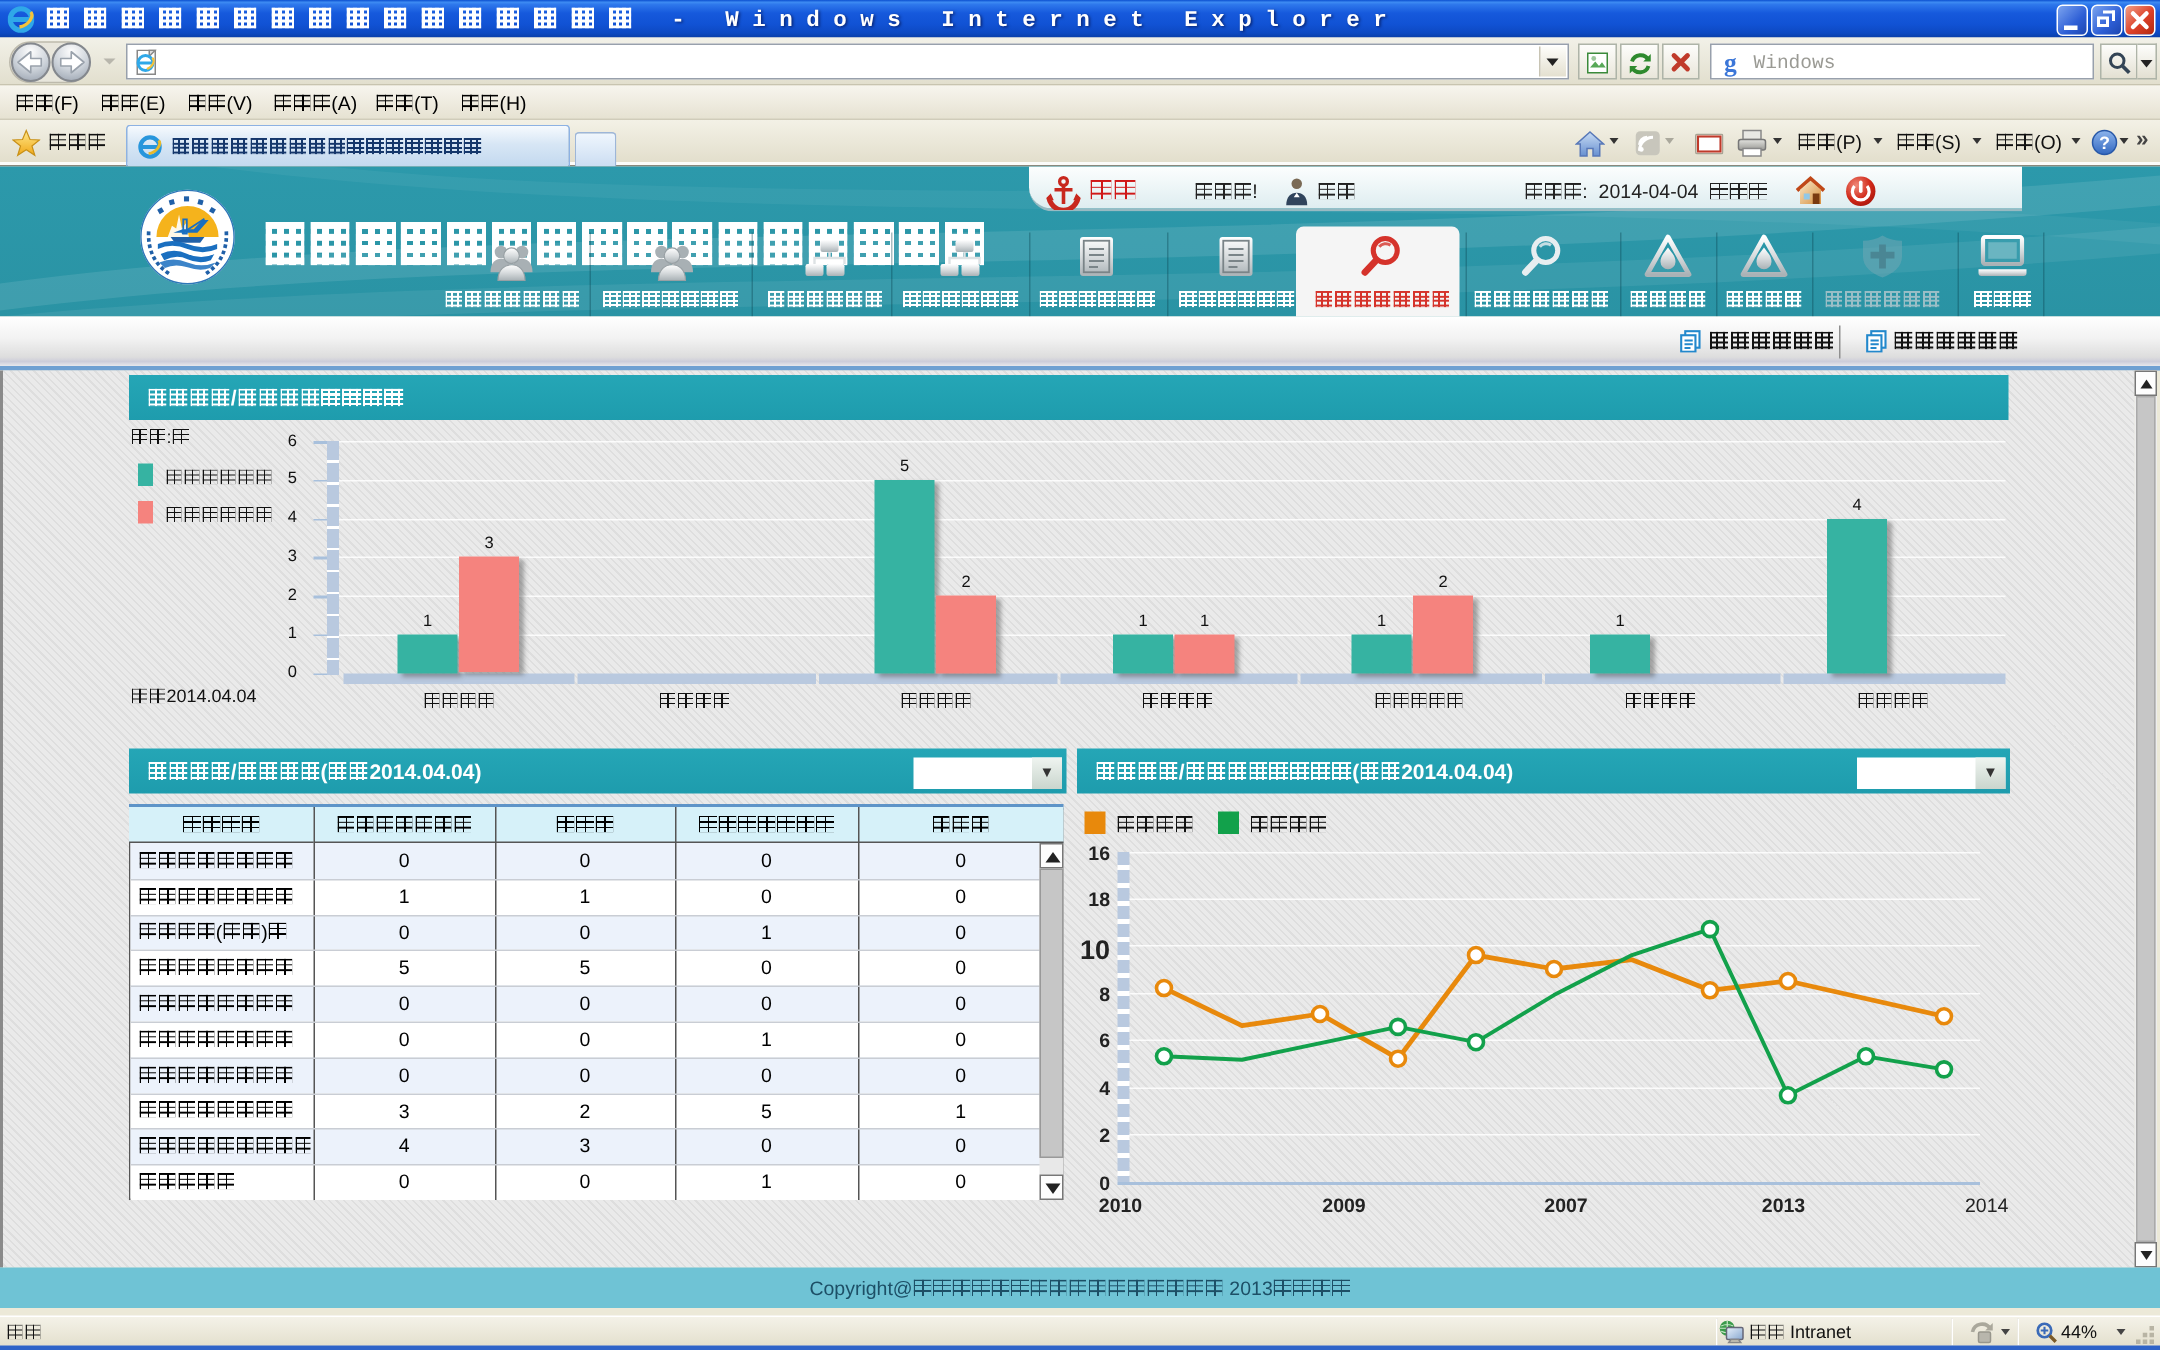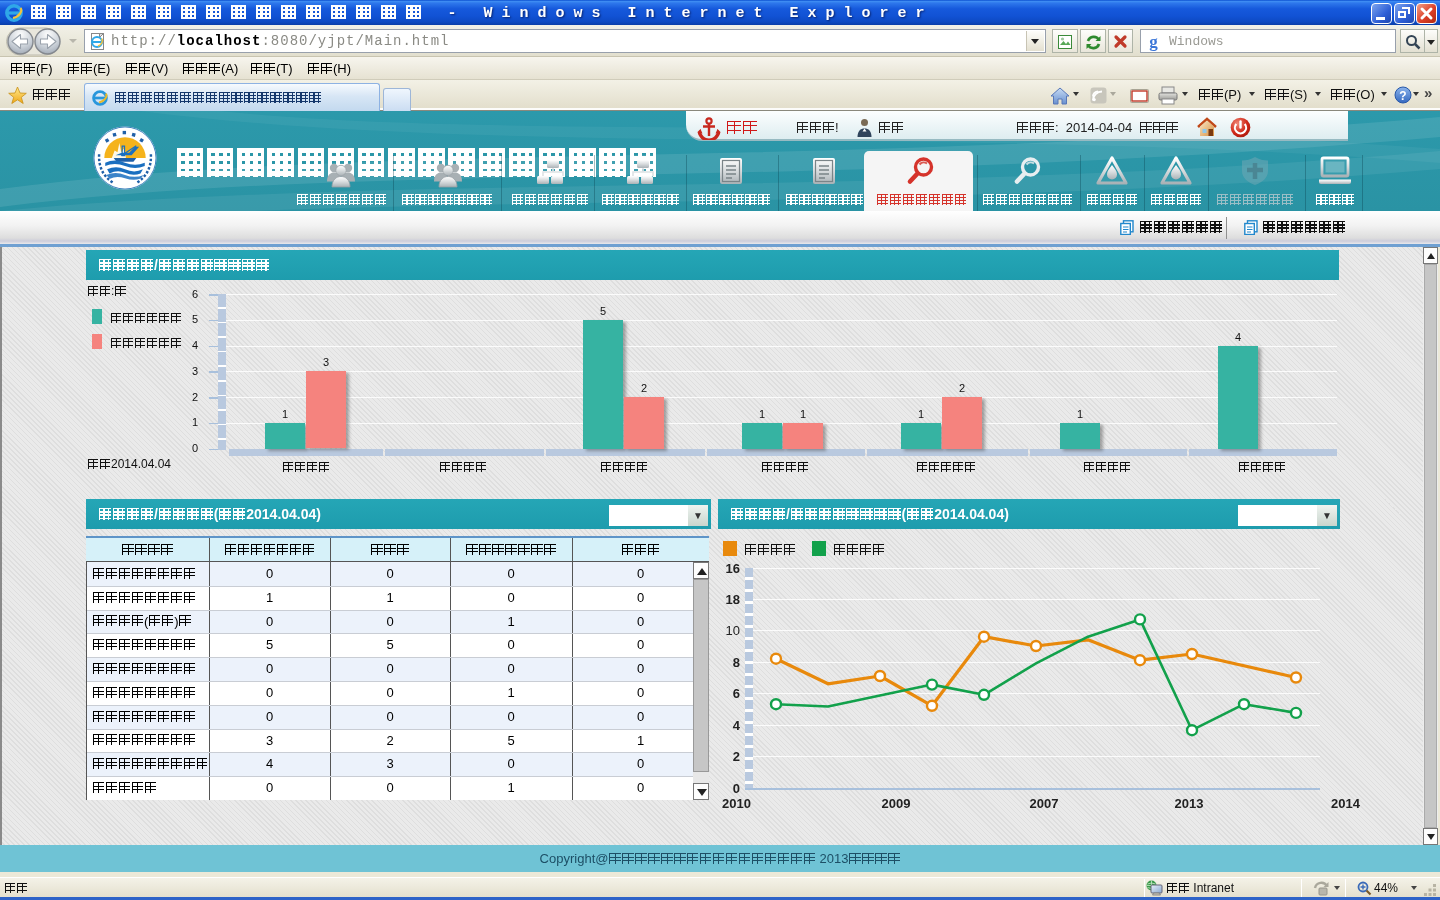--- a/index.html
+++ b/index.html
@@ -88,21 +88,20 @@
   <path d="M63 12 l4 4 l4 -4 z" fill="#B8B6AC"></path>
  </svg>
  <div class="abs addrfield">
   <svg class="abs" style="left:4px;top:3px" width="17" height="17" viewBox="0 0 17 17">
         <rect x="2.5" y="0.5" width="12" height="16" fill="#fff" stroke="#888"></rect>
         <path d="M10.5 0.5 h4 l-4 4 z" fill="#ddd" stroke="#888"></path>
         <circle cx="8" cy="9" r="5" fill="none" stroke="#2FA8E8" stroke-width="2"></circle>
         <path d="M3 9 h10" stroke="#2FA8E8" stroke-width="2"></path>
         <path d="M12.5 5.5 c2 2 0.5 6 -3.5 7.5" fill="none" stroke="#F4C33C" stroke-width="1.5"></path>
       </svg>
-  <div class="abs" style="left:26px;top:3px;font-family:'Liberation Mono',monospace;font-size:14px;letter-spacing:1px;color:#8A8A84">http://<span style="color:#000;font-weight:bold">localhost</span>:8080/yjpt/Main.html</div>
   <div class="abs" style="right:1px;top:1px;width:18px;height:20px;background:linear-gradient(180deg,#FDFDFA,#E4E0D0);border-left:1px solid #C8C4B4">
         <div class="abs" style="left:4px;top:8px;border:4px solid transparent;border-top:5px solid #222"></div>
       </div>
  </div>
  <div class="abs" style="left:1052px;top:4px;width:26px;height:24px;background:linear-gradient(180deg,#FDFDFB,#E9E6DA);border:1px solid #AEB4A8">
       <svg class="abs" style="left:4px;top:4px" width="16" height="16" viewBox="0 0 16 16">
         <rect x="1.5" y="1.5" width="13" height="13" fill="#fff" stroke="#3A8A3A"></rect>
         <path d="M3 11 l3.5-4 2.5 3 2-2.5 2.5 3.5z" fill="#58A858"></path>
         <circle cx="5.5" cy="5" r="1.6" fill="#9CC89C"></circle>
       </svg>
@@ -554,37 +553,37 @@
       </div>
 <div class="abs" style="left:723px;top:294px;width:14px;height:15px;background:#E8890C"></div>
 <div class="abs" style="left:744px;top:295px;font-size:13px;color:#111"><span class="cj"></span><span class="cj"></span><span class="cj"></span><span class="cj"></span></div>
 <div class="abs" style="left:812px;top:294px;width:14px;height:15px;background:#12A14B"></div>
 <div class="abs" style="left:833px;top:295px;font-size:13px;color:#111"><span class="cj"></span><span class="cj"></span><span class="cj"></span><span class="cj"></span></div>
 <div class="abs" style="left:712px;top:533.5px;width:28px;text-align:right;font-size:13px;font-weight:bold;color:#222">0</div>
 <div class="abs" style="left:712px;top:502.1px;width:28px;text-align:right;font-size:13px;font-weight:bold;color:#222">2</div>
 <div class="abs" style="left:712px;top:470.6px;width:28px;text-align:right;font-size:13px;font-weight:bold;color:#222">4</div>
 <div class="abs" style="left:712px;top:439.2px;width:28px;text-align:right;font-size:13px;font-weight:bold;color:#222">6</div>
 <div class="abs" style="left:712px;top:407.8px;width:28px;text-align:right;font-size:13px;font-weight:bold;color:#222">8</div>
-<div class="abs" style="left:712px;top:376.4px;width:28px;text-align:right;font-size:13px;font-weight:normal;color:#222">10</div>
+<div class="abs" style="left:712px;top:376.4px;width:28px;text-align:right;font-size:18px;font-weight:bold;color:#222">10</div>
 <div class="abs" style="left:712px;top:344.9px;width:28px;text-align:right;font-size:13px;font-weight:bold;color:#222">18</div>
 <div class="abs" style="left:712px;top:313.5px;width:28px;text-align:right;font-size:13px;font-weight:bold;color:#222">16</div>
 <div class="abs" style="left:745px;top:320.5px;width:8px;height:220.0px;background:repeating-linear-gradient(180deg,#B9C9DF 0 9px,#FFF 9px 12px)"></div>
 <div class="abs" style="left:753px;top:509.1px;width:567px;height:1px;background:rgba(255,255,255,0.85)"></div>
 <div class="abs" style="left:753px;top:477.6px;width:567px;height:1px;background:rgba(255,255,255,0.85)"></div>
 <div class="abs" style="left:753px;top:446.2px;width:567px;height:1px;background:rgba(255,255,255,0.85)"></div>
 <div class="abs" style="left:753px;top:414.8px;width:567px;height:1px;background:rgba(255,255,255,0.85)"></div>
 <div class="abs" style="left:753px;top:383.4px;width:567px;height:1px;background:rgba(255,255,255,0.85)"></div>
 <div class="abs" style="left:753px;top:351.9px;width:567px;height:1px;background:rgba(255,255,255,0.85)"></div>
 <div class="abs" style="left:753px;top:320.5px;width:567px;height:1px;background:rgba(255,255,255,0.85)"></div>
 <div class="abs" style="left:745px;top:540.5px;width:575px;height:2px;background:#A8C0DC"></div>
-<div class="abs" style="left:722px;top:549px;width:50px;font-size:13px;font-weight:bold;color:#222">2010</div>
+<div class="abs" style="left:722px;top:549px;width:50px;text-align:center;font-size:13px;font-weight:bold;color:#222">2010</div>
 <div class="abs" style="left:871px;top:549px;width:50px;text-align:center;font-size:13px;font-weight:bold;color:#222">2009</div>
 <div class="abs" style="left:1019px;top:549px;width:50px;text-align:center;font-size:13px;font-weight:bold;color:#222">2007</div>
 <div class="abs" style="left:1164px;top:549px;width:50px;text-align:center;font-size:13px;font-weight:bold;color:#222">2013</div>
-<div class="abs" style="left:1310px;top:549px;width:50px;text-align:right;font-size:13px;font-weight:bold;color:#222">2014</div>
+<div class="abs" style="left:1310px;top:549px;width:50px;text-align:left;font-size:13px;font-weight:normal;color:#222">2014</div>
 <svg class="abs" style="left:718px;top:300px" width="622" height="253" viewBox="0 0 622 253">
         <polyline points="58.0,111.7 110.0,136.8 162.0,129.0 214.0,158.8 266.0,89.7 318.0,99.0 370.0,92.8 422.0,113.2 474.0,107.0 578.0,130.5" fill="none" stroke="#E8890C" stroke-width="3.2" stroke-linejoin="round"></polyline>
         <polyline points="58.0,157.2 110.0,159.5 214.0,137.6 266.0,147.8 318.0,116.4 370.0,89.7 422.0,72.4 474.0,183.2 526.0,157.2 578.0,165.9" fill="none" stroke="#12A14B" stroke-width="2.6" stroke-linejoin="round"></polyline>
         <circle cx="58.0" cy="111.7" r="5" fill="#fff" stroke="#E8890C" stroke-width="2.4"></circle>
         <circle cx="162.0" cy="129.0" r="5" fill="#fff" stroke="#E8890C" stroke-width="2.4"></circle>
         <circle cx="214.0" cy="158.8" r="5" fill="#fff" stroke="#E8890C" stroke-width="2.4"></circle>
         <circle cx="266.0" cy="89.7" r="5" fill="#fff" stroke="#E8890C" stroke-width="2.4"></circle>
         <circle cx="318.0" cy="99.0" r="5" fill="#fff" stroke="#E8890C" stroke-width="2.4"></circle>
         <circle cx="422.0" cy="113.2" r="5" fill="#fff" stroke="#E8890C" stroke-width="2.4"></circle>
         <circle cx="474.0" cy="107.0" r="5" fill="#fff" stroke="#E8890C" stroke-width="2.4"></circle>

